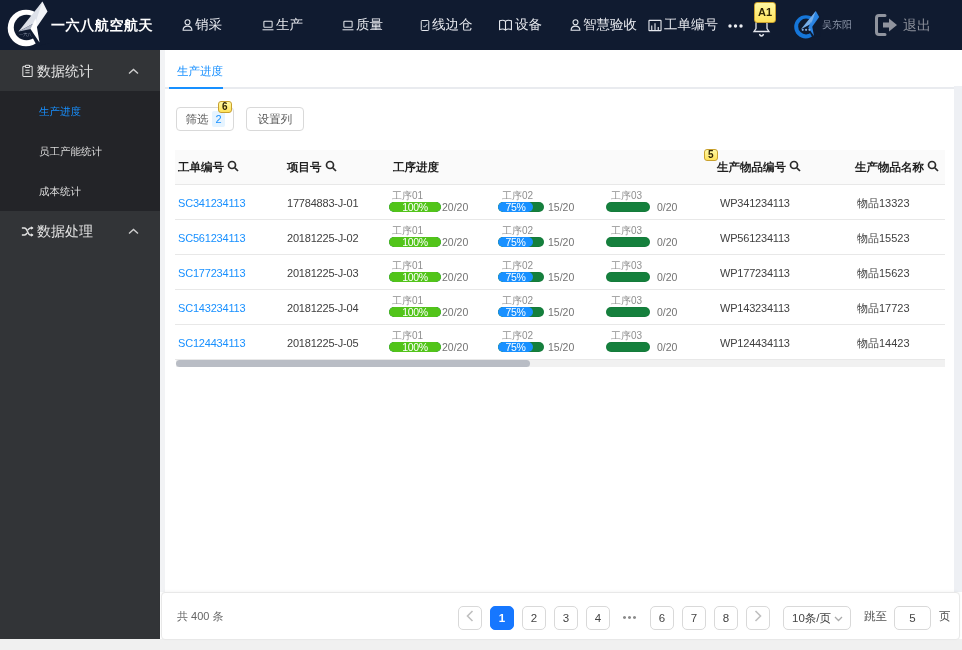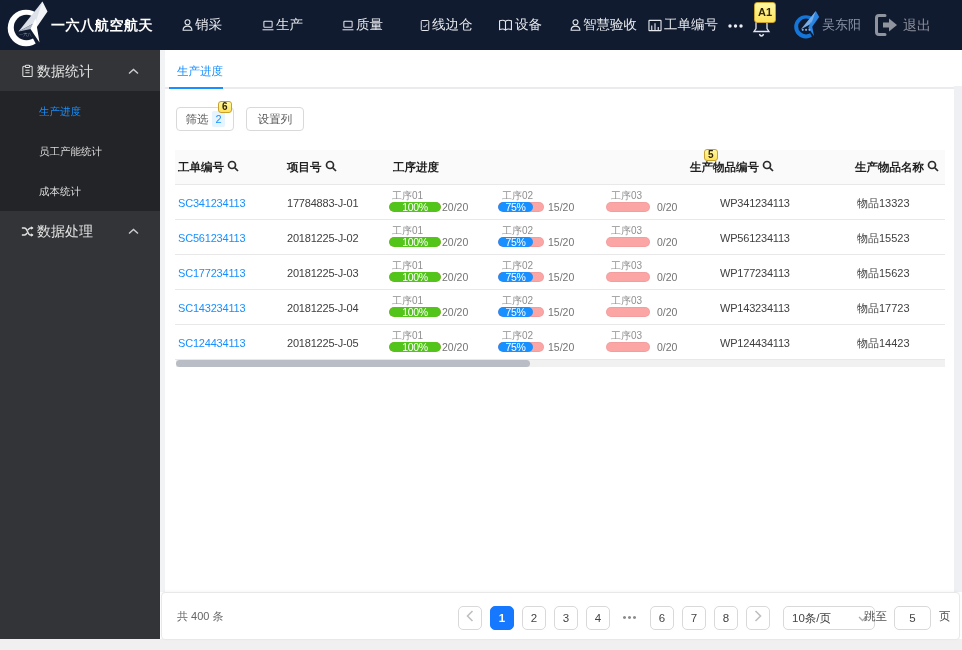--- a/index.html
+++ b/index.html
@@ -34,21 +34,21 @@
 
 #thead { position:absolute; left:175px; top:150px; width:770px; height:35px; background:#fafafa; border-bottom:1px solid #e8e8e8; }
 .hcell { position:absolute; top:0; height:35px; line-height:35px; font-size:11.5px; font-weight:bold; color:#1f1f1f; white-space:nowrap; }
 .hcell svg { vertical-align:-1px; margin-left:3px; }
 .trow { position:absolute; left:175px; width:770px; height:35px; border-bottom:1px solid #e8e8e8; background:#fff; }
 .link { position:absolute; left:3px; top:1px; line-height:34px; font-size:11px; color:#1890ff; letter-spacing:-0.2px;}
 .c2 { position:absolute; left:112px; top:1px; line-height:34px; font-size:11px; color:#404040; letter-spacing:-0.2px;}
 .c4 { position:absolute; left:545px; top:1px; line-height:34px; font-size:11px; color:#404040; letter-spacing:-0.2px;}
 .c5 { position:absolute; left:682px; top:1px; line-height:34px; font-size:11px; color:#404040; }
 .pglab { position:absolute; top:4px; font-size:10px; color:#8f8f8f; }
-.pgbar { position:absolute; top:17px; height:10px; border-radius:5px; background:#fca5a5; overflow:hidden; box-shadow:inset 0 0 0 1px rgba(0,0,0,0.04); }
+.pgbar { position:absolute; top:17px; height:10px; border-radius:5px; background:#15803d; overflow:hidden; box-shadow:inset 0 0 0 1px rgba(0,0,0,0.04); }
 .pgfill { height:10px; border-radius:5px; color:#fff; font-size:10.5px; line-height:10px; text-align:center; letter-spacing:-0.3px; }
 .pgcnt { position:absolute; top:16px; font-size:10.5px; color:#737373; }
 
 #hsb { position:absolute; left:176px; top:360px; width:769px; height:7px; background:#f1f1f1; z-index:4; }
 #hsbt { position:absolute; left:0; top:0; width:354px; height:7px; background:#b9bdc5; border-radius:3.5px; }
 
 #foot { position:absolute; left:161px; top:592px; width:799px; height:48px; background:#fff; border:1px solid #e8e8e8; border-radius:4px; box-shadow:0 -1px 3px rgba(0,0,0,0.04); z-index:2; }
 #total { position:absolute; left:15px; top:0; line-height:46px; font-size:11px; color:#666; }
 .pbtn { position:absolute; top:13px; width:24px; height:24px; background:#fff; border:1px solid #d9d9d9; border-radius:5px; font-size:11.5px; color:#444; text-align:center; line-height:22px; }
 .pbtn.act { background:#1677ff; border-color:#1677ff; color:#fff; font-weight:bold; }
@@ -134,21 +134,21 @@
     <circle cx="20" cy="26" r="19" fill="#1576d9"></circle>
     <circle cx="20.5" cy="25.5" r="13" fill="#0f1b30"></circle>
     <path d="M21,25 L44,7 L44,41 L31,44 Z" fill="#0f1b30"></path>
     <path d="M36.5,0 L42,10 L30.5,26 L23.5,19 Z" fill="#2a84e2"></path>
     <path d="M12,30 L36.5,0 L29,21 Z" fill="#77aee8"></path>
     <path d="M29,17 L33.5,41 L24,27.5 Z" fill="#2a84e2"></path>
     <circle cx="15" cy="31" r="1.8" fill="#7fa9dd"></circle>
       <circle cx="20.5" cy="31" r="1.8" fill="#7fa9dd"></circle>
       <circle cx="26" cy="31" r="1.8" fill="#7fa9dd"></circle>
   </svg>
-  <div class="abs" style="left:822px;top:0;line-height:50px;font-size:13px;color:#8b95a8">吴东阳</div>
+  <div class="abs" style="left:822px;top:0;line-height:50px;font-size:10px;color:#8b95a8">吴东阳</div>
   <svg class="abs" style="left:875px;top:14px" width="23" height="22" viewBox="0 0 23 22">
       <path d="M10,1.5 L4,1.5 C2.6,1.5 1.5,2.6 1.5,4 L1.5,18 C1.5,19.4 2.6,20.5 4,20.5 L10,20.5" fill="none" stroke="#90949e" stroke-width="3" stroke-linecap="round"></path>
       <path d="M8,8.5 L14,8.5 L14,4.5 L22,11 L14,17.5 L14,13.5 L8,13.5 Z" fill="#90949e"></path>
     </svg>
   <div class="abs" style="left:903px;top:0;line-height:50px;font-size:14px;color:#8e929c">退出</div>
 </div>
 <div id="sider">
   <div class="mgroup" style="top:1px">
     <svg class="abs" style="left:22px;top:13px" width="11" height="14" viewBox="0 0 13 15" fill="none" stroke="#e3e3e3" stroke-width="1.2">
         <rect x="1" y="2" width="11" height="12" rx="1"></rect>
@@ -189,21 +189,21 @@
 <div id="thead">
   <div class="hcell" style="left:3px">工单编号<svg width="12" height="12" viewBox="0 0 12 12" fill="none" stroke="#2b2b2b" stroke-width="1.7">
         <circle cx="5" cy="5" r="3.5"></circle>
         <path d="M7.8,7.8 L11,11"></path>
       </svg></div>
   <div class="hcell" style="left:112px">项目号<svg width="12" height="12" viewBox="0 0 12 12" fill="none" stroke="#2b2b2b" stroke-width="1.7">
         <circle cx="5" cy="5" r="3.5"></circle>
         <path d="M7.8,7.8 L11,11"></path>
       </svg></div>
   <div class="hcell" style="left:218px">工序进度</div>
-  <div class="hcell" style="left:515px">生产物品编号<svg width="12" height="12" viewBox="0 0 12 12" fill="none" stroke="#2b2b2b" stroke-width="1.7">
+  <div class="hcell" style="left:542px">生产物品编号<svg width="12" height="12" viewBox="0 0 12 12" fill="none" stroke="#2b2b2b" stroke-width="1.7">
         <circle cx="5" cy="5" r="3.5"></circle>
         <path d="M7.8,7.8 L11,11"></path>
       </svg></div>
   <div class="hcell" style="left:680px">生产物品名称<svg width="12" height="12" viewBox="0 0 12 12" fill="none" stroke="#2b2b2b" stroke-width="1.7">
         <circle cx="5" cy="5" r="3.5"></circle>
         <path d="M7.8,7.8 L11,11"></path>
       </svg></div>
 </div>
 <div class="vhint" style="left:704px;top:149px">5</div>
 <div class="trow" style="top:185px">
@@ -314,19 +314,19 @@
   <div class="pbtn" style="left:360px">2</div>
   <div class="pbtn" style="left:392px">3</div>
   <div class="pbtn" style="left:424px">4</div>
   <div class="pbtn nob" style="left:456px">•••</div>
   <div class="pbtn" style="left:488px">6</div>
   <div class="pbtn" style="left:520px">7</div>
   <div class="pbtn" style="left:552px">8</div>
   <div class="pbtn" style="left:584px"><svg width="8" height="12" viewBox="0 0 8 12" fill="none" stroke="#bfbfbf" stroke-width="1.6">
         <path d="M1.5,1 L6.5,6 L1.5,11"></path>
       </svg></div>
-  <div class="pbtn" style="left:621px;width:92px;text-align:left;padding-left:8px">10条/页<svg class="abs" style="right:7px;top:9px" width="9" height="6" viewBox="0 0 9 6" fill="none" stroke="#aaa" stroke-width="1.3">
+  <div class="pbtn" style="left:621px;width:68px;text-align:left;padding-left:8px">10条/页<svg class="abs" style="right:7px;top:9px" width="9" height="6" viewBox="0 0 9 6" fill="none" stroke="#aaa" stroke-width="1.3">
         <path d="M1,1 L4.5,4.5 L8,1"></path>
       </svg></div>
   <div id="jump" style="left:702px">跳至</div>
   <div id="pginput" style="left:732px">5</div>
   <div id="jump" style="left:777px">页</div>
 </div>
 
 </body></html>

